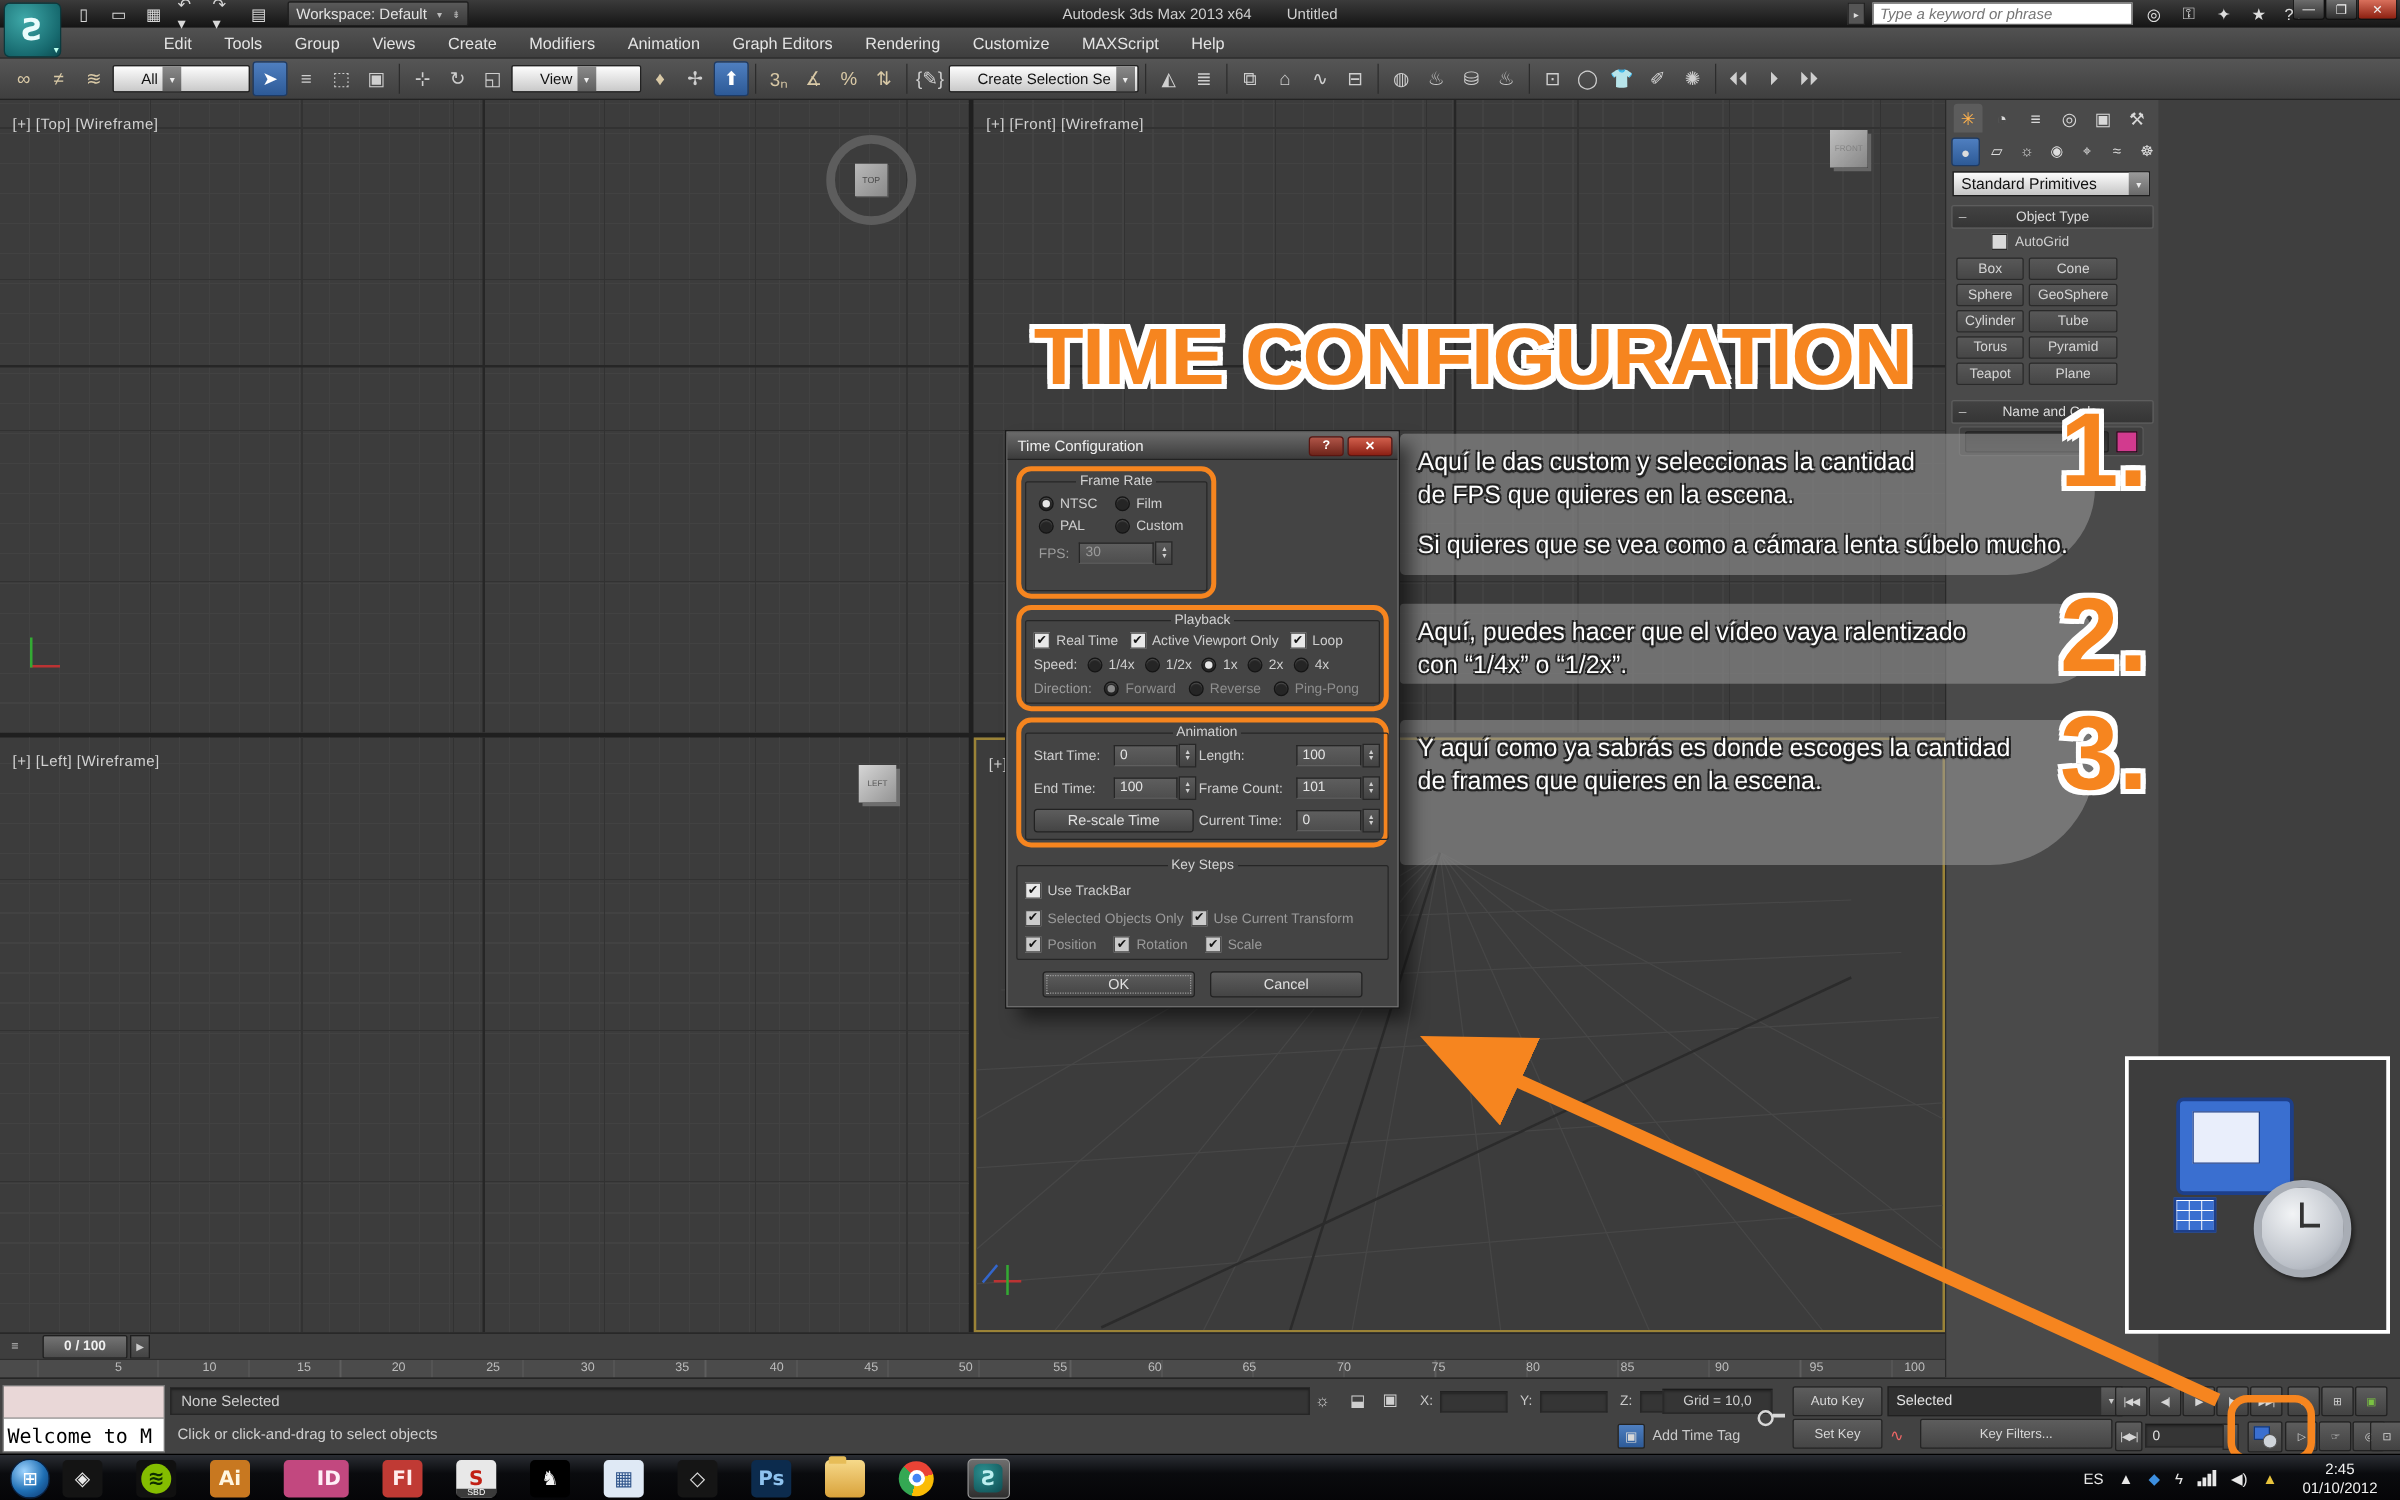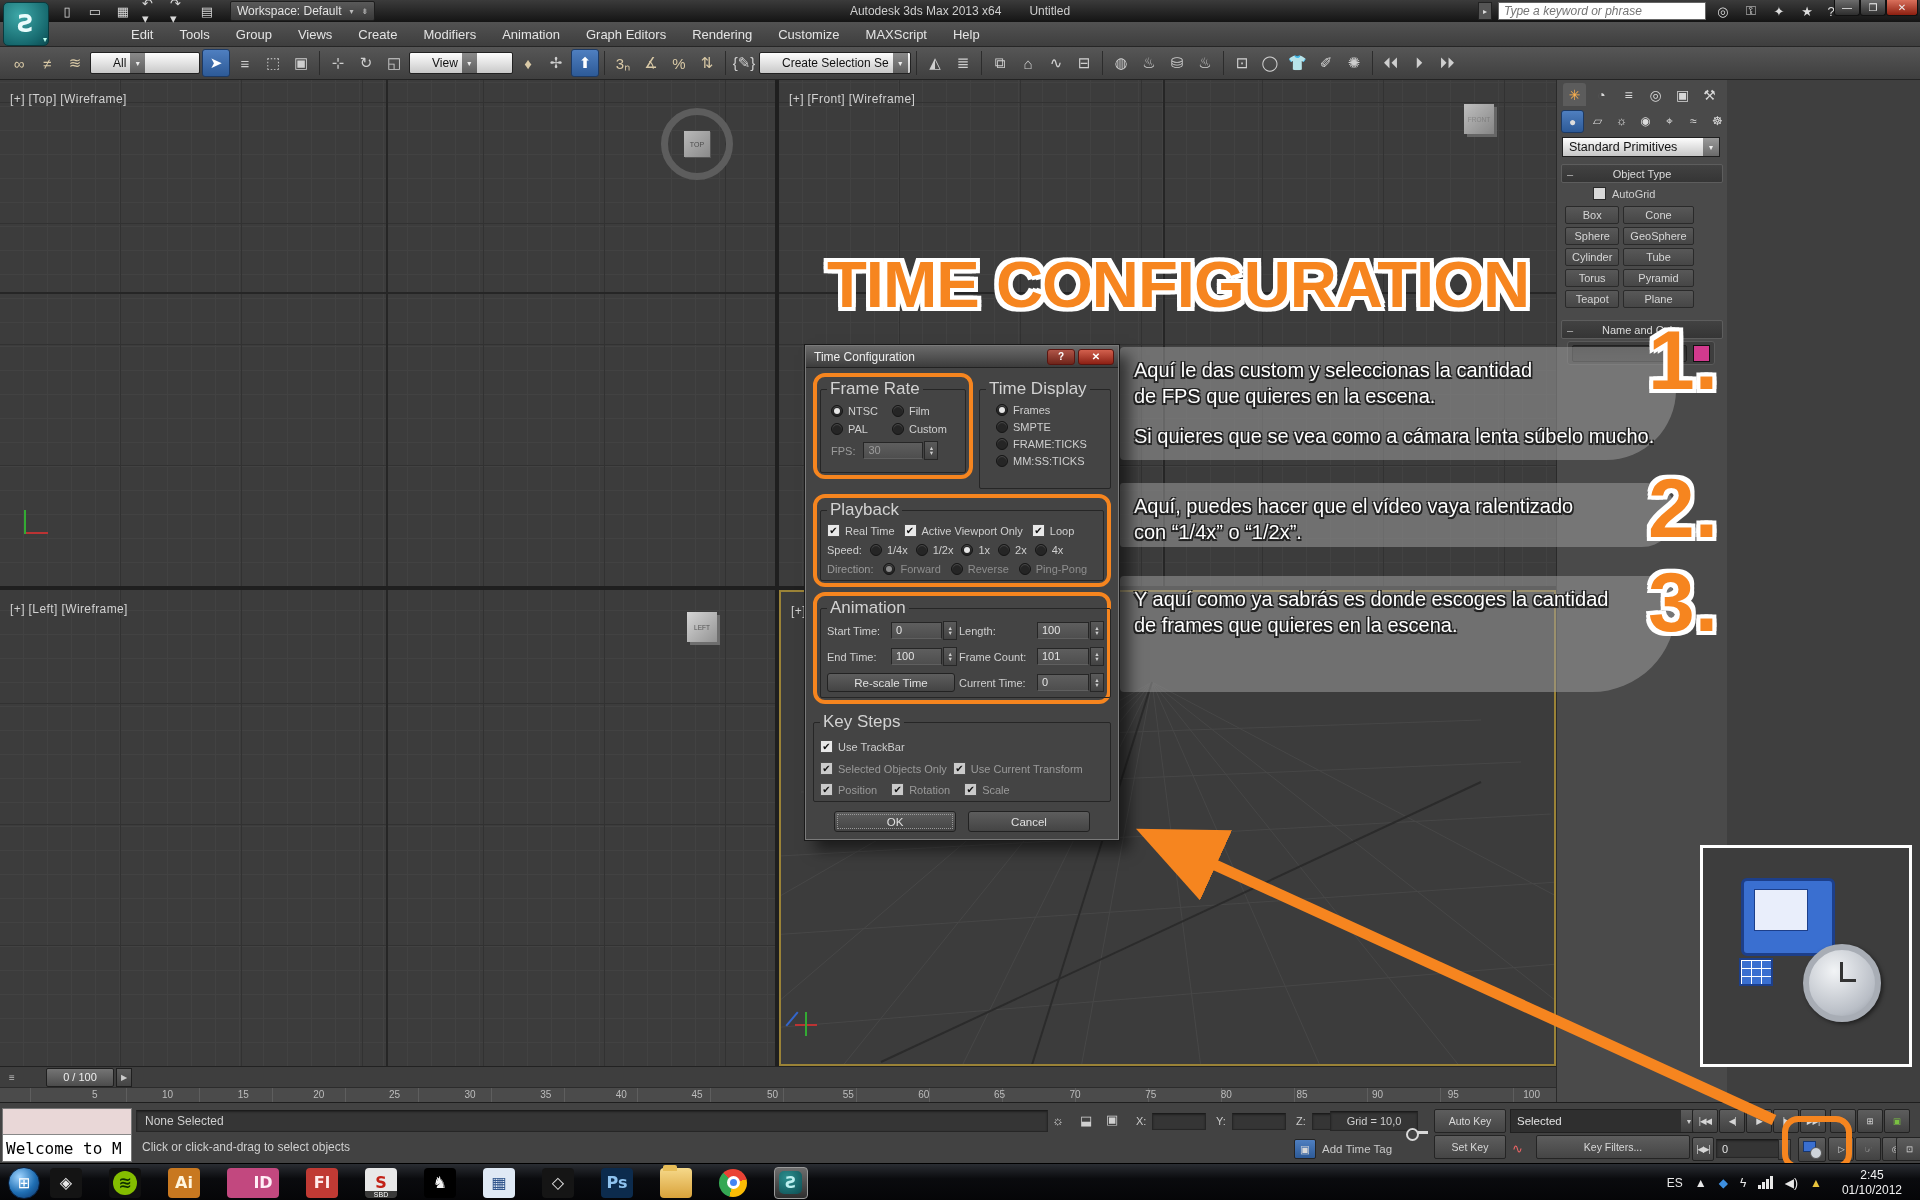--- a/index.html
+++ b/index.html
@@ -100,21 +100,21 @@
      outline:1px solid #1a1a1a;box-shadow:10px 10px 14px rgba(0,0,0,.55);z-index:20;}
   #dlg-title{height:21px;background:linear-gradient(#6a6a6a,#3c3c3c);display:flex;align-items:center;
      border-bottom:1px solid #222;padding:0 4px 0 8px;}
   #dlg-title .t{font-size:12px;color:#efefef;flex:1;}
   .dlg-btn{width:26px;height:14px;margin-left:3px;border-radius:3px;border:1px solid #5a1510;
      display:flex;align-items:center;justify-content:center;font-size:10px;color:#fff;font-weight:bold;}
   .dlg-btn.help{background:linear-gradient(#b05548,#6e241a);}
   .dlg-btn.close{width:34px;background:linear-gradient(#d2604d,#8c2014);}
   #dlg-body{padding:5px 7px 7px 7px;}
   fieldset{border:1px solid #262626;border-radius:2px;margin:0;padding:3px 6px 5px 6px;}
-  legend{font-size:17px;color:#d2d2d2;padding:0 3px;}
+  legend{font-size:11px;color:#d2d2d2;padding:0 3px;text-align:center;}
   .hl{border:4px solid #f6851f;border-radius:12px;padding:2px 3px;}
   .radio,.check{display:inline-flex;align-items:center;gap:5px;font-size:11px;color:#cfcfcf;white-space:nowrap;}
   .radio i{width:10px;height:10px;border-radius:50%;background:#252525;border:1px solid #151515;position:relative;flex:0 0 auto;
      box-shadow:inset 0 1px 1px rgba(255,255,255,.18);}
   .radio.on i:after{content:"";position:absolute;left:2px;top:2px;right:2px;bottom:2px;border-radius:50%;background:#e6e6e6;}
   .radio.dis{color:#8e8e8e;} .radio.dis.on i:after{background:#8a8a8a;}
   .check i{width:11px;height:11px;background:#e8e8e8;border:1px solid #4a4a4a;display:inline-flex;align-items:center;
      justify-content:center;font-size:10px;color:#111;font-weight:bold;flex:0 0 auto;font-family:"DejaVu Sans",sans-serif;}
   .check.on i:before{content:"✔";}
   .check.dim{color:#9a9a9a;} .check.dim i{background:#cacaca;}
@@ -153,22 +153,22 @@
   #magbox .scr{position:absolute;left:10px;top:8px;width:52px;height:40px;background:#e9eefb;border:1px solid #1d3f8a;}
   #magbox .pad{position:absolute;left:36px;top:110px;width:30px;height:24px;background:#3a6fd0;border:2px solid #1d3f8a;
      background-image:linear-gradient(#fff 1px,transparent 1px),linear-gradient(90deg,#fff 1px,transparent 1px);background-size:10px 8px;}
   #magbox .clock{position:absolute;left:100px;top:96px;width:66px;height:66px;border-radius:50%;
      background:radial-gradient(circle at 38% 32%,#f2f4f6,#b9bec6 70%,#8d939c);border:6px solid #a8adb5;box-shadow:2px 2px 4px rgba(0,0,0,.5);}
   #magbox .h1{position:absolute;left:31px;top:12px;width:3px;height:20px;background:#333;}
   #magbox .h2{position:absolute;left:31px;top:29px;width:16px;height:3px;background:#333;}
   
   #tsrow{position:absolute;left:0;top:1066px;width:1556px;height:20px;background:#3e3e3e;border-top:1px solid #222;display:flex;align-items:center;z-index:8;}
   .ts-mini{width:16px;height:16px;margin-left:4px;color:#bbb;font-size:10px;display:flex;align-items:center;justify-content:center;}
-  .ts-handle{margin-left:26px;width:66px;height:17px;background:linear-gradient(#747474,#4c4c4c);border:1px solid #1f1f1f;
-     border-radius:2px;color:#efefef;font-size:11px;display:flex;align-items:center;justify-content:center;}
+  .ts-handle{margin-left:14px;width:66px;height:17px;background:linear-gradient(#747474,#4c4c4c);border:1px solid #1f1f1f;
+     border-radius:2px;color:#efefef;font-size:11px;display:flex;align-items:center;justify-content:center;font-weight:bold;}
   .ts-step{width:14px;height:17px;background:linear-gradient(#5c5c5c,#444);border:1px solid #1f1f1f;color:#ccc;font-size:8px;
      display:flex;align-items:center;justify-content:center;margin-left:2px;}
   #ruler{position:absolute;left:0;top:1087px;width:1556px;height:15px;background:#4b4b4b;border-top:1px solid #2c2c2c;z-index:8;
      background-image:repeating-linear-gradient(90deg,transparent 0 72px,#5e5e5e 72px 73px);background-position:54px 0;}
   .ruler-ticks{display:flex;justify-content:space-between;padding:1px 16px 0 92px;}
   .rtick{font-size:10px;color:#bdbdbd;}
   
   #statusbar{position:absolute;left:0;top:1102px;width:1920px;height:61px;background:#424242;border-top:1px solid #1e1e1e;z-index:9;}
   #listener{position:absolute;left:2px;top:5px;width:128px;height:52px;border:1px solid #777;}
   #listener .pink{height:25px;background:#e9d7d7;border-bottom:1px solid #888;}
@@ -498,41 +498,20 @@
             </div>
             <div style="display:flex;align-items:center;gap:8px;margin:6px 0 0 4px;">
               <span class="dlab dim">FPS:</span>
               <span class="spin">
                 <span class="fld dim">30</span>
                 <span class="sbtn">▲<br>▼</span>
                 </span>
             </div>
           </fieldset>
         </div>
-        <fieldset style="flex:1;height:100px;margin-top:6px;">
-          <legend>Time Display</legend>
-          <div style="display:flex;flex-direction:column;gap:5px;margin-left:10px;margin-top:2px;">
-            <span class="radio on">
-                <i></i>
-                <span>Frames</span>
-              </span>
-            <span class="radio">
-                <i></i>
-                <span>SMPTE</span>
-              </span>
-            <span class="radio">
-                <i></i>
-                <span>FRAME:TICKS</span>
-              </span>
-            <span class="radio">
-                <i></i>
-                <span>MM:SS:TICKS</span>
-              </span>
-          </div>
-        </fieldset>
       </div>
 
       <div class="hl" style="margin-top:5px;">
         <fieldset>
           <legend>Playback</legend>
           <div style="display:flex;gap:9px;margin-top:1px;">
             <span class="check on">
                 <i></i>
                 <span>Real Time</span>
               </span>

